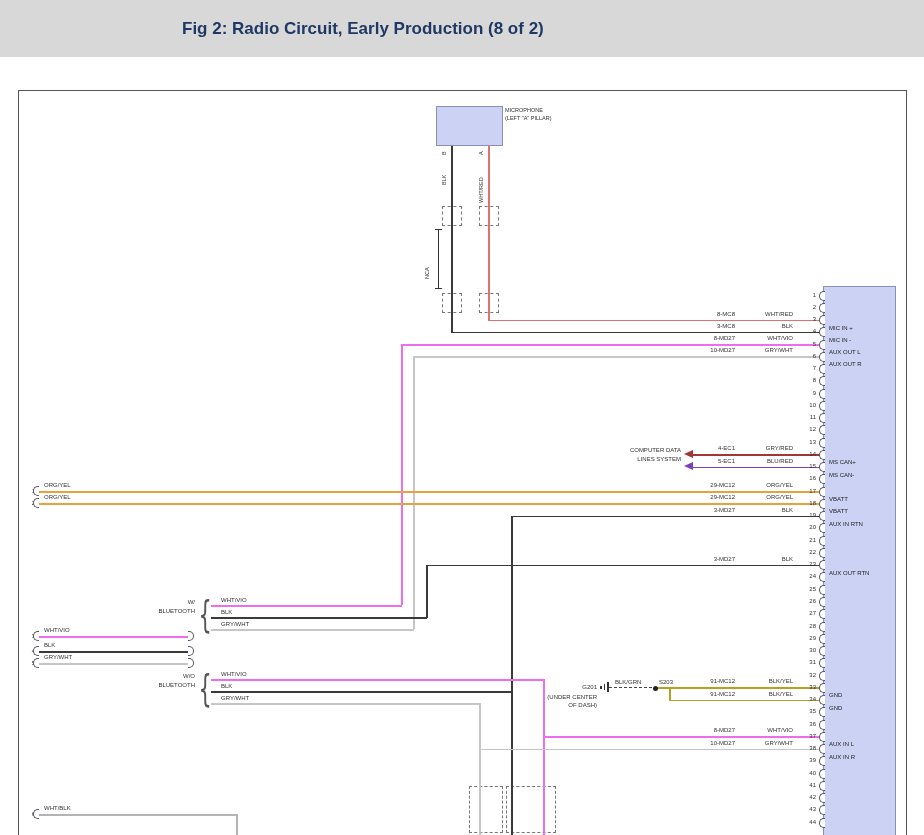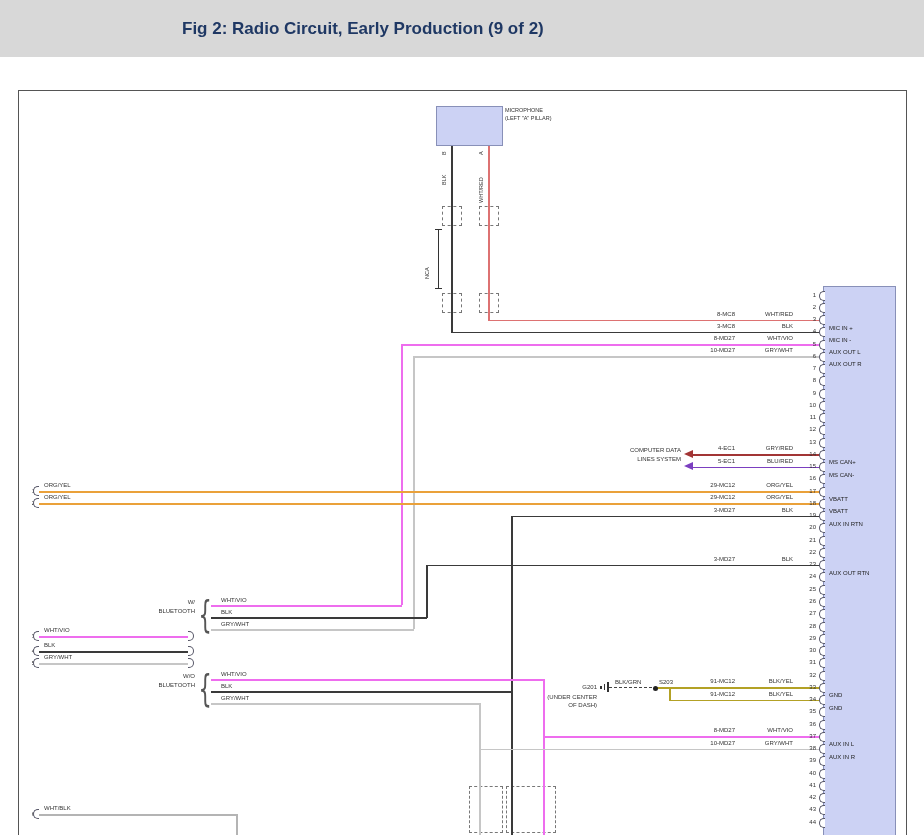--- a/index.html
+++ b/index.html
@@ -54,21 +54,21 @@
          font-family:"DejaVu Sans",sans-serif;}
   .brace::before{content:"{";}
   .arrow-l{position:absolute;width:0;height:0;border-top:4.5px solid transparent;
            border-bottom:4.5px solid transparent;}
   .dot{position:absolute;width:5px;height:5px;border-radius:50%;background:#222;}
 </style>
 </head>
 <body>
 
 <header class="titlebar">
-  <h1>Fig 2: Radio Circuit, Early Production (9 of 2)</h1>
+  <h1>Fig 2: Radio Circuit, Early Production (8 of 2)</h1>
 </header>
 
 <div class="diagram">
 
   <div class="connector" style="left:417px;top:15px;width:65px;height:38px;"></div>
   <span class="lbl lbl55" style="left:486px;top:16px;">MICROPHONE</span>
   <span class="lbl lbl55" style="left:486px;top:24px;">(LEFT "A" PILLAR)</span>
   <span class="vtext" style="left:421px;top:52px;height:12px;">B</span>
   <span class="vtext" style="left:458px;top:52px;height:12px;">A</span>
   <span class="vtext" style="left:421px;top:66px;height:28px;">BLK</span>

